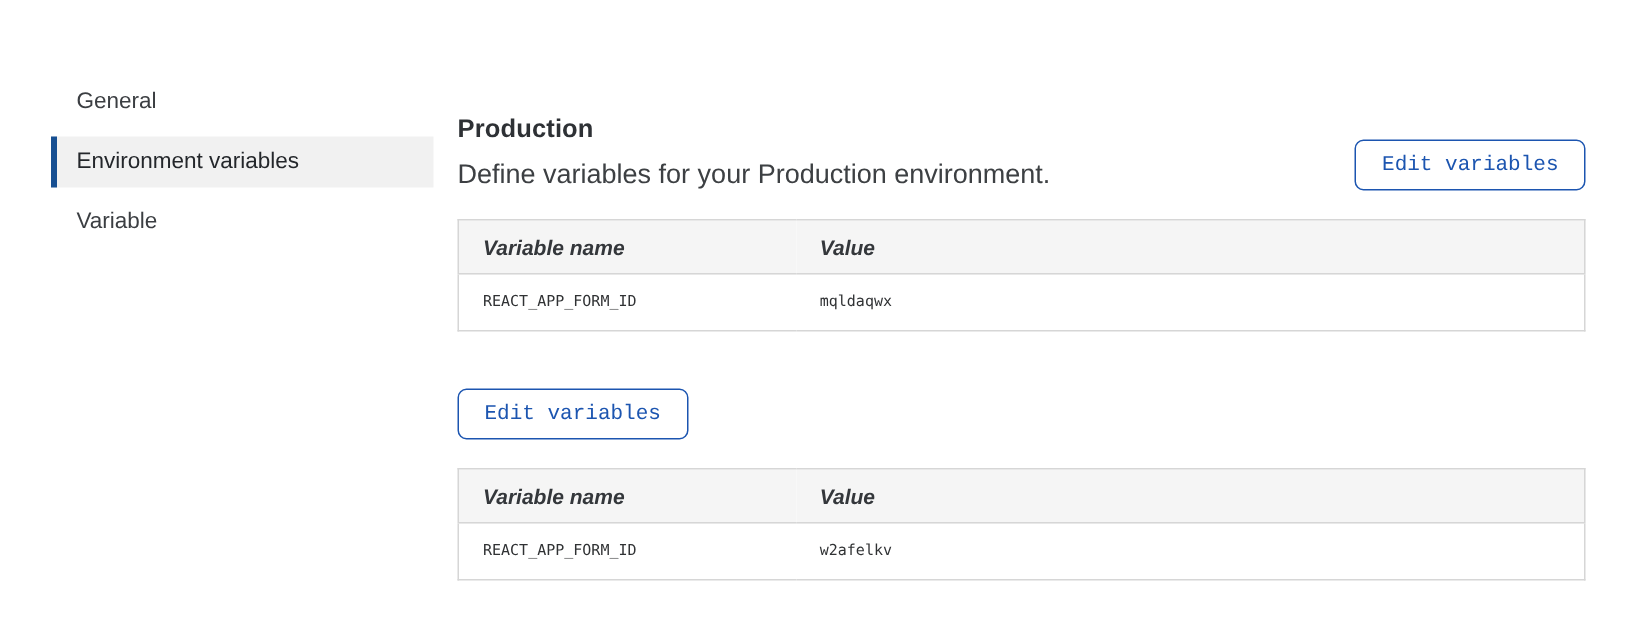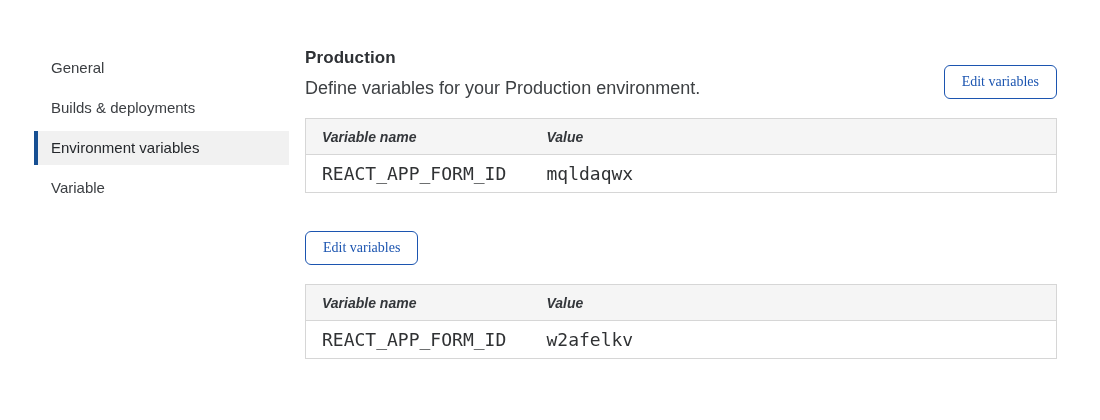--- a/index.html
+++ b/index.html
@@ -25,21 +25,21 @@
   }
   .side-item.active {
     background: #f1f1f1;
     border-left: 4px solid #174f92;
     padding-left: 13px;
     font-weight: normal;
     color: #24272b;
   }
 
   
-  .content { flex: 1; margin: 48px 43px 0 16px; }
+  .content { flex: 1; margin: 76px 43px 0 16px; }
   .env-section.second { margin-top: 38px; }
   .section-head {
     display: flex;
     justify-content: space-between;
     align-items: flex-end;
   }
   .section-title {
     margin: 0;
     font-size: 17px;
     font-weight: bold;
@@ -48,21 +48,21 @@
   }
   .section-desc {
     margin: 10px 0 0 0;
     font-size: 18px;
     color: #3d4043;
   }
   .edit-btn {
     background: #ffffff;
     border: 1px solid #1c55b0;
     color: #1c55b0;
-    font-family: Liberation Serif, serif;
+    font-family: Liberation Mono, monospace;
     font-size: 14px;
     line-height: 16px;
     padding: 8px 17px;
     border-radius: 6px;
     cursor: pointer;
     white-space: nowrap;
   }
 
   
   .vars-table {
@@ -81,35 +81,34 @@
     color: #34373b;
     text-align: left;
     padding: 0 16px;
     border-bottom: 1px solid #d6d6d6;
     font-style: italic;
   }
   .vars-table td {
     height: 38px;
     padding: 0 16px;
     font-family: "DejaVu Sans Mono", monospace;
-    font-size: 18px;
+    font-size: 10px;
     color: #303234;
     text-align: left;
     white-space: nowrap;
     overflow: hidden;
   }
 </style>
 </head>
 <body>
 
 <div class="page">
 
   <nav class="sidebar">
     <div class="side-item">General</div>
-    <div class="side-item">Builds &amp; deployments</div>
     <div class="side-item active">Environment variables</div>
     <div class="side-item">Variable</div>
   </nav>
 
   <main class="content">
 
     <section class="env-section">
       <div class="section-head">
         <div class="section-head-text">
           <h2 class="section-title">Production</h2>

